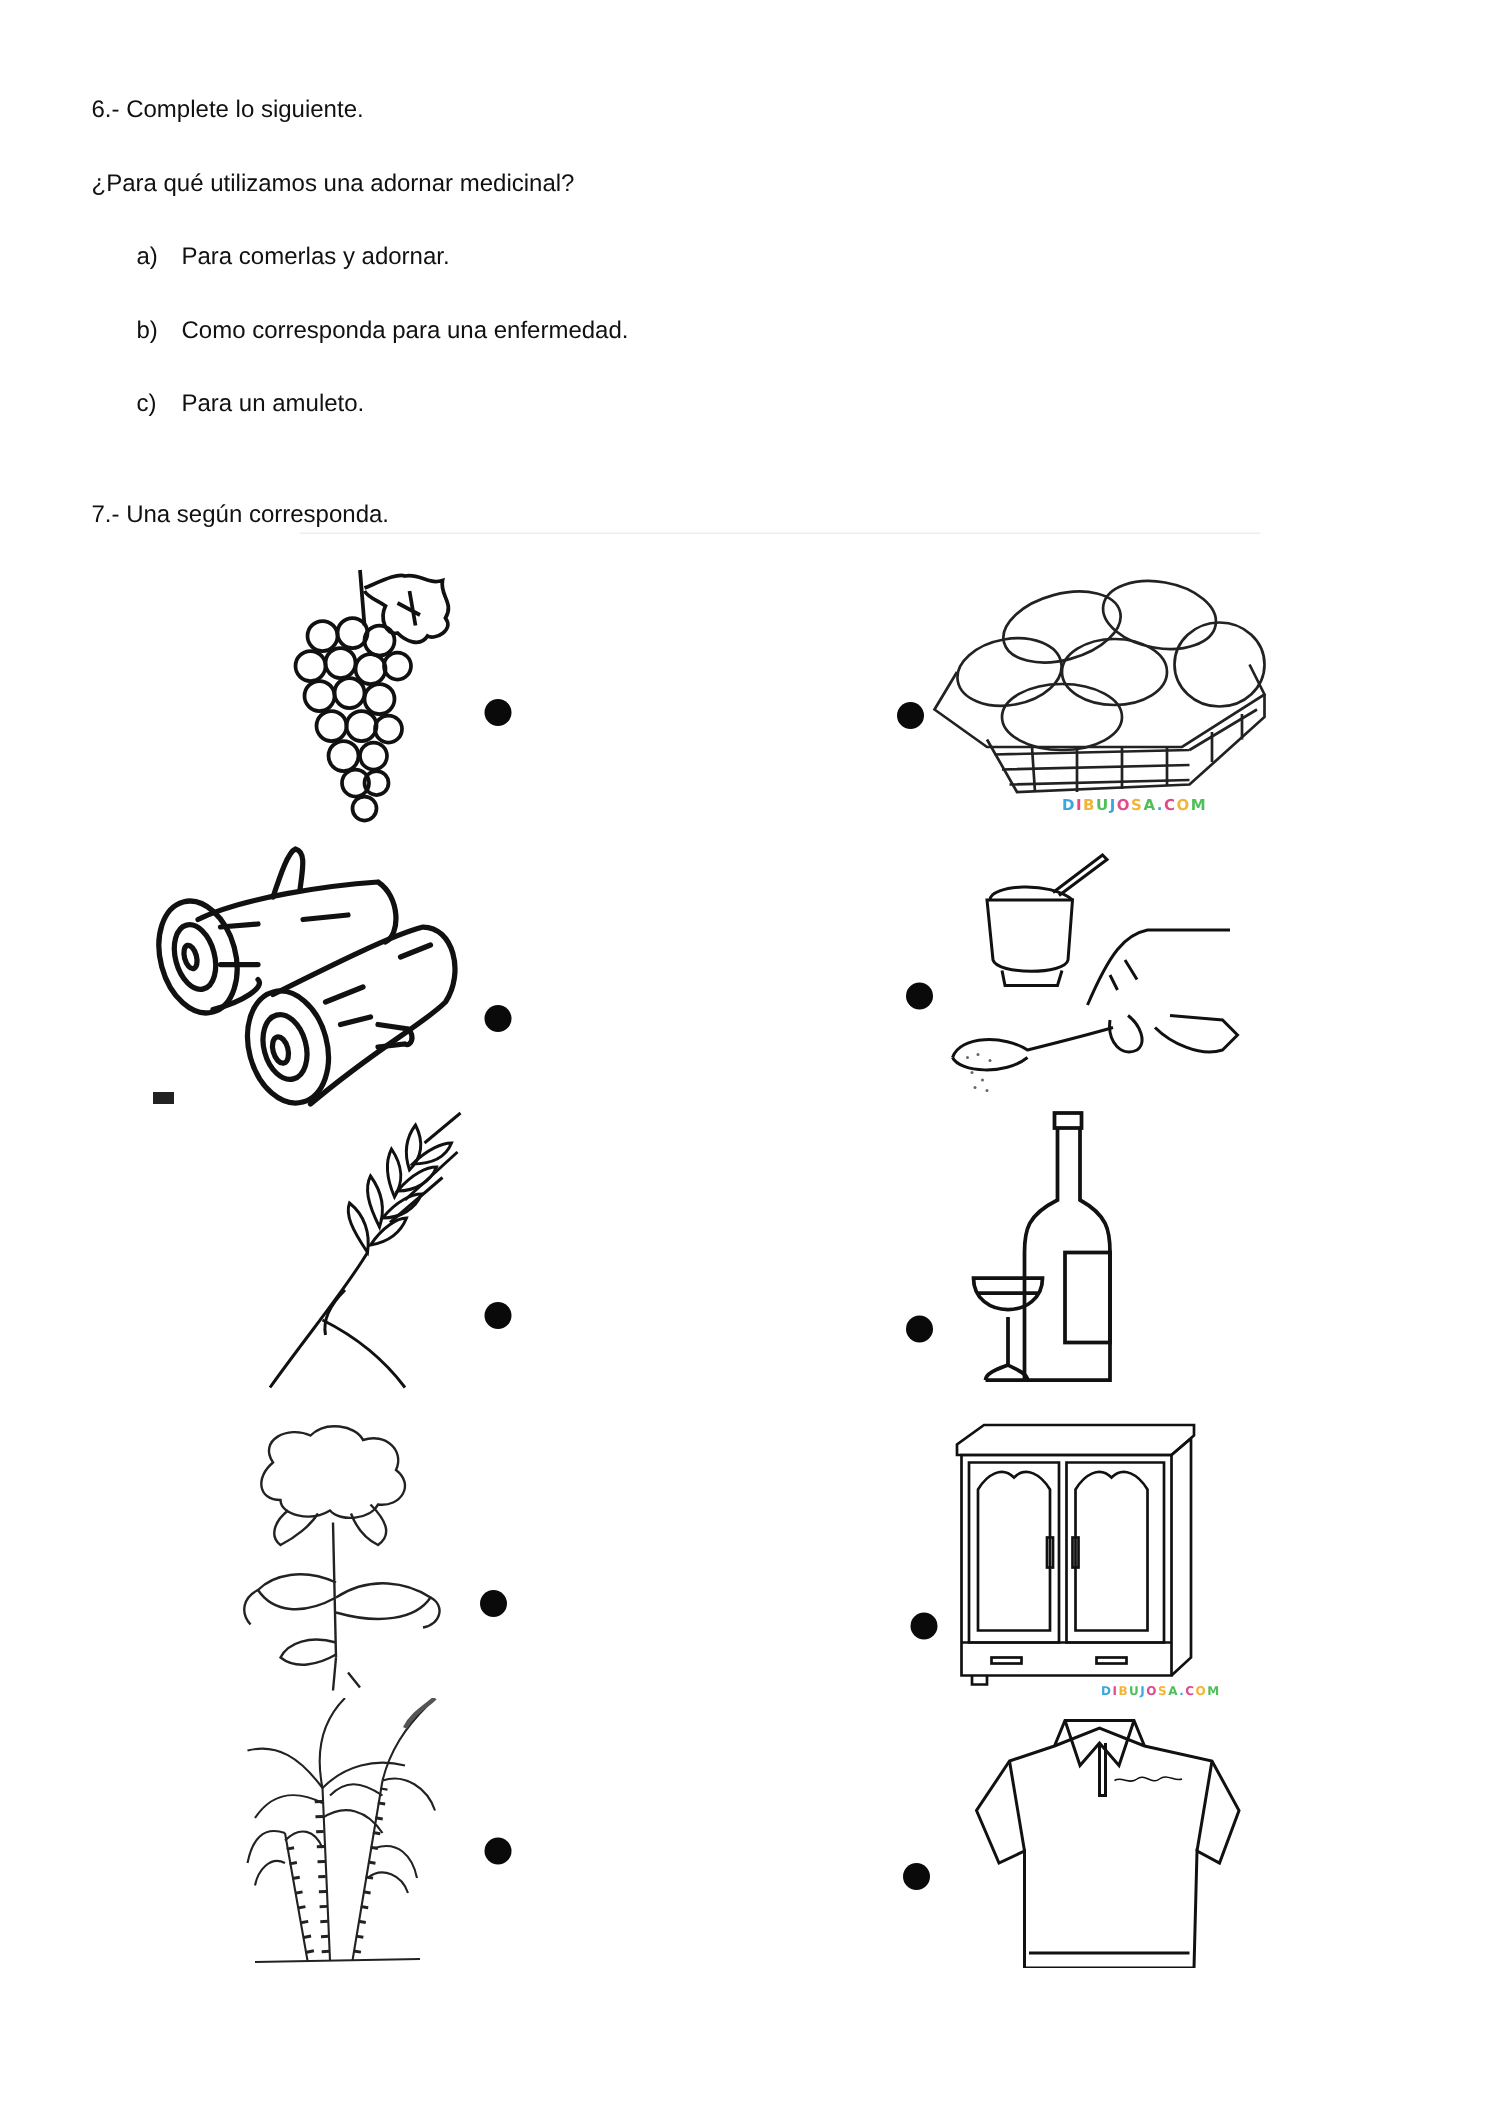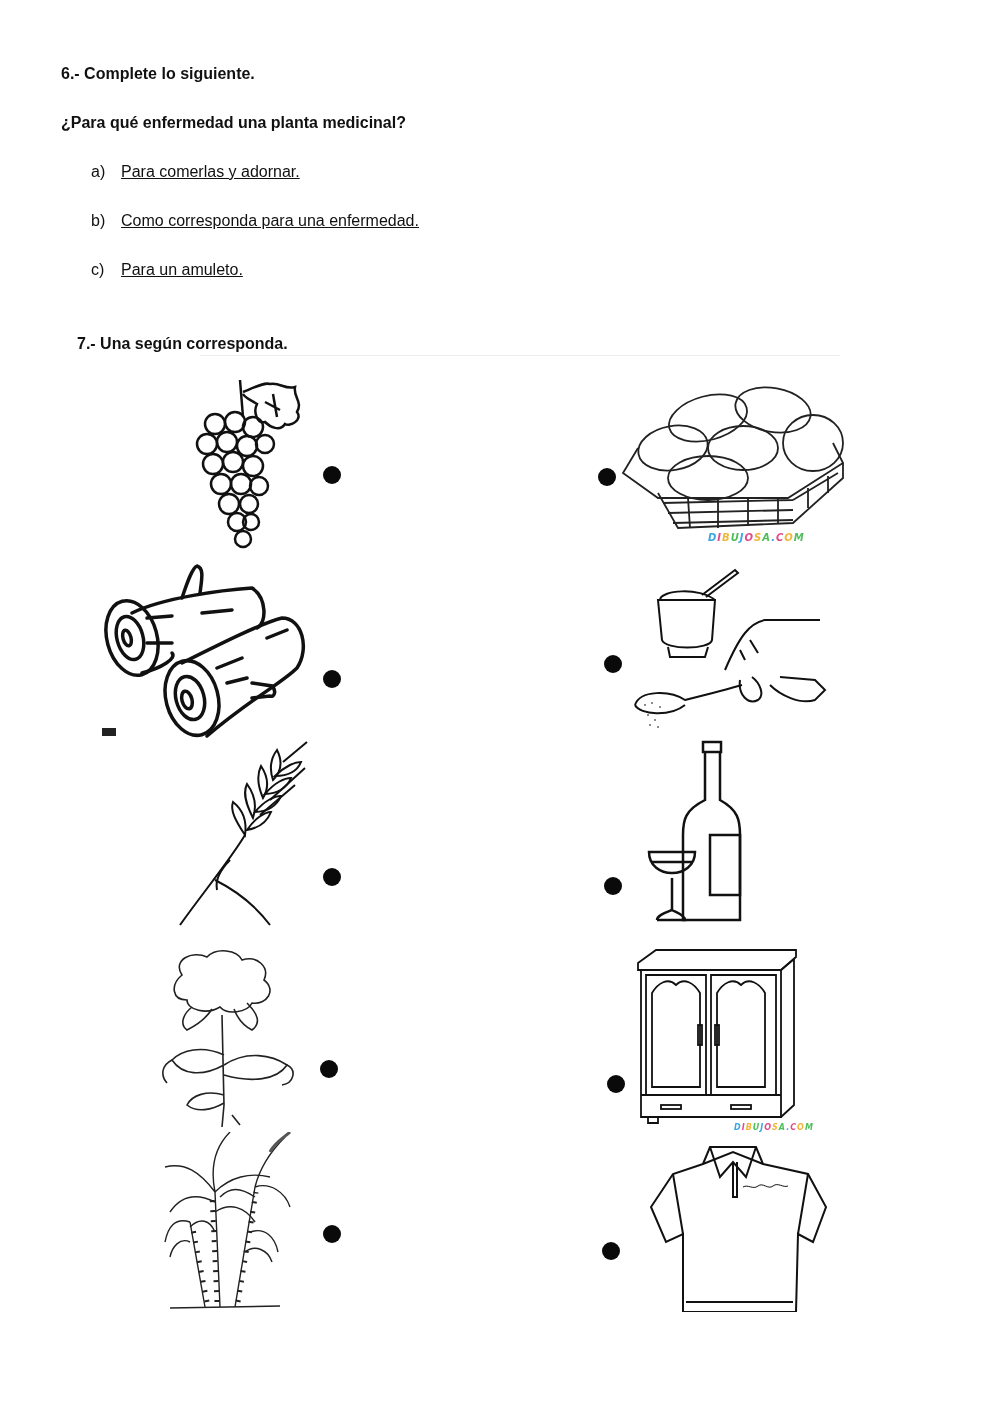--- a/index.html
+++ b/index.html
@@ -1,49 +1,49 @@
 <!DOCTYPE html>
 <html><head>
 <meta charset="utf-8">
 <style>
   html, body { margin:0; padding:0; background:#ffffff; }
   body { width:1000px; height:1413px; position:relative; overflow:hidden;
          font-family:"Liberation Sans","DejaVu Sans",sans-serif; color:#111; }
   .txt { position:absolute; font-size:16px; line-height:20px; white-space:nowrap; }
-  .bold { font-weight:bold; }
+  .bold { font-weight:normal; }
   .opt-letter { position:absolute; left:91px; }
-  .opt-text { position:absolute; left:121px;text-decoration:underline; }
+  .opt-text { position:absolute; left:121px; }
   .dot { position:absolute; width:18px; height:18px; border-radius:50%; background:#0a0a0a; }
-  .pic { position:absolute;font-style:italic; }
+  .pic { position:absolute; }
   .pic svg { width:100%; height:100%; display:block; }
   .wm { position:absolute; font-family:"DejaVu Sans",sans-serif; font-weight:bold; font-size:10px; letter-spacing:1px; white-space:nowrap; }
   .wm span:nth-child(4n+1){color:#3aa7e0;} .wm span:nth-child(4n+2){color:#e04b8a;}
   .wm span:nth-child(4n+3){color:#f2b53a;} .wm span:nth-child(4n+4){color:#4fbf5a;}
   .hr { position:absolute; left:200px; top:355px; width:640px; height:1px; background:#eee; }
 </style>
 </head>
 <body>
 
 <div class="txt bold" style="left:61px;top:64px;">6.- Complete lo siguiente.</div>
-<div class="txt bold" style="left:61px;top:113px;">¿Para qué enfermedad una planta medicinal?</div>
+<div class="txt bold" style="left:61px;top:113px;">¿Para qué utilizamos una adornar medicinal?</div>
 
 <div class="txt" style="top:162px;left:0;width:1000px;">
   <span class="opt-letter">a)</span>
   <span class="opt-text">Para comerlas y adornar.</span>
 </div>
 <div class="txt" style="top:211px;left:0;width:1000px;">
   <span class="opt-letter">b)</span>
   <span class="opt-text">Como corresponda para una enfermedad.</span>
 </div>
 <div class="txt" style="top:260px;left:0;width:1000px;">
   <span class="opt-letter">c)</span>
   <span class="opt-text">Para un amuleto.</span>
 </div>
 
-<div class="txt bold" style="left:77px;top:334px;">7.- Una según corresponda.</div>
+<div class="txt bold" style="left:61px;top:334px;">7.- Una según corresponda.</div>
 <div class="hr"></div>
 
 <div class="pic" style="left:185px;top:372px;width:125px;height:180px;">
   <svg viewBox="0 0 125 180" fill="none" stroke="#111" stroke-width="2.5">
     <path d="M55 8 L58 45"></path>
     <path d="M58 20 C70 15 80 10 85 12 C95 10 100 18 110 15 C108 25 118 30 112 40 C118 48 105 55 100 52 C95 60 85 55 80 50 C72 52 68 40 72 32 C66 28 60 26 58 22"></path>
     <path d="M80 30 L95 38 M88 22 L92 45"></path>
     <g>
       <circle cx="30" cy="52" r="10"></circle>
         <circle cx="50" cy="50" r="10"></circle>

